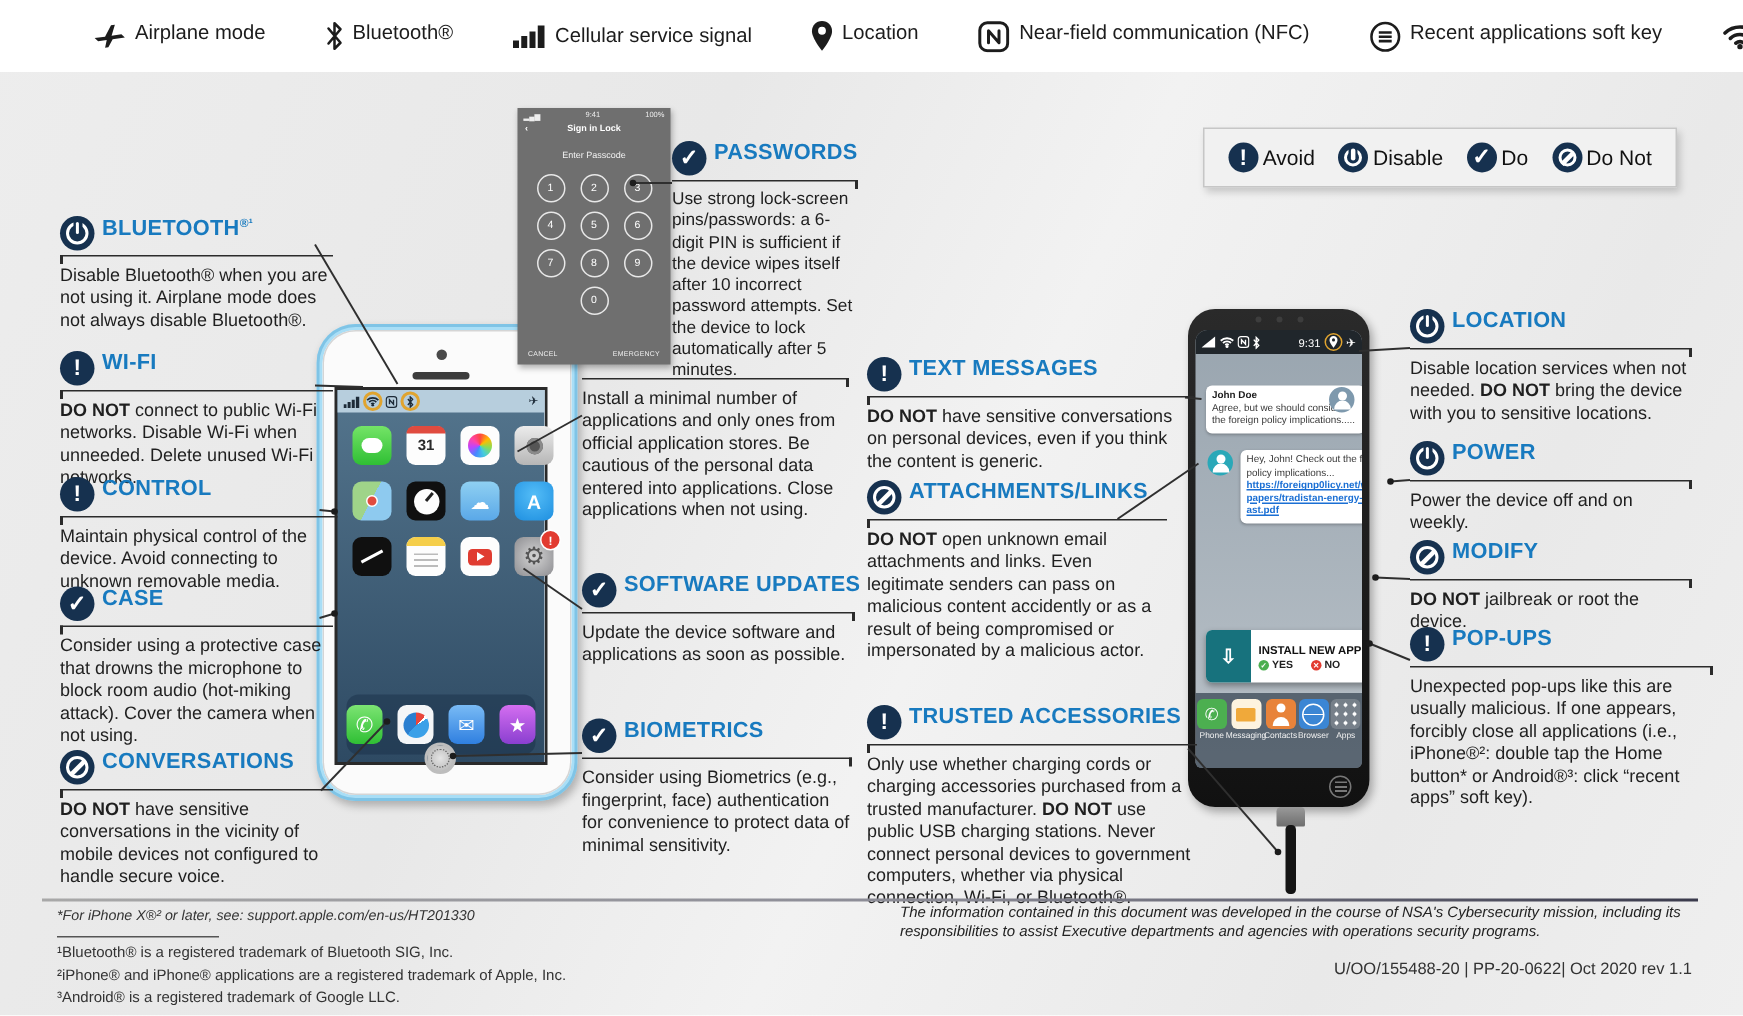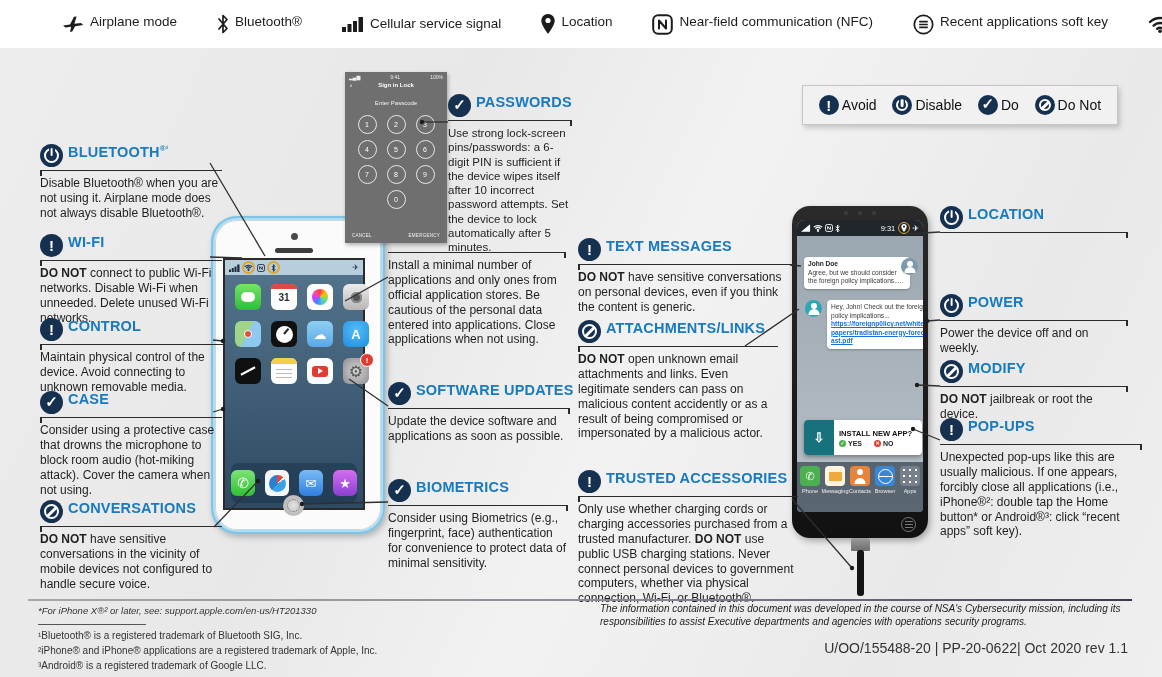--- a/index.html
+++ b/index.html
@@ -104,21 +104,21 @@
   .passcode{position:absolute;left:345px;top:72px;width:102px;height:171px;background:#6f6f6f;color:#fff;z-index:2;box-shadow:1px 2px 4px rgba(0,0,0,.3);}
   .pc-status{display:flex;justify-content:space-between;font-size:5px;color:#eee;padding:2px 4px 0;}
   .pc-title{display:flex;justify-content:center;position:relative;font-size:6px;font-weight:bold;margin-top:2px;}
   .pc-back{position:absolute;left:5px;top:0;font-size:6px;}
   .pc-prompt{text-align:center;font-size:6px;margin-top:12px;color:#f2f2f2;}
   .pc-pad{display:grid;grid-template-columns:repeat(3,19px);gap:6px 10px;justify-content:center;margin-top:9px;}
   .pc-key{width:19px;height:19px;border:1px solid #e8e8e8;border-radius:50%;display:flex;align-items:center;justify-content:center;font-size:7px;color:#fff;box-sizing:border-box;}
   .pc-key.k0{grid-column:2;}
   .pc-foot{position:absolute;left:0;right:0;bottom:5px;display:flex;justify-content:space-between;padding:0 7px;font-size:4.6px;color:#f0f0f0;letter-spacing:.2px;}
   
-  .android{position:absolute;left:792px;top:206px;width:136px;height:332px;border-radius:18px;background:linear-gradient(#2a2a2a,#111);box-shadow:2px 3px 6px rgba(0,0,0,.3);z-index:1;}
+  .android{position:absolute;left:792px;top:206px;width:121px;height:332px;border-radius:18px;background:linear-gradient(#2a2a2a,#111);box-shadow:2px 3px 6px rgba(0,0,0,.3);z-index:1;}
   .and-dots{position:absolute;left:0;right:0;top:5px;display:flex;justify-content:center;gap:10px;}
   .and-dots span{width:4px;height:4px;border-radius:50%;background:#3d3d3d;}
   .and-screen{position:absolute;left:5px;right:5px;top:14px;bottom:26px;background:linear-gradient(#99a5af,#b9c1c8);overflow:hidden;border-radius:8px 8px 4px 4px;}
   .and-status{height:16px;background:#20262b;color:#fff;display:flex;align-items:center;gap:2px;padding:0 4px;font-size:7.5px;}
   .and-status .time{margin-left:auto;margin-right:1px;}
   .and-status .ring{width:12px;height:12px;border-width:1.8px;}
   .bubble{position:absolute;background:#fff;border-radius:4px;padding:3px 4px;font-size:6.6px;line-height:1.3;color:#3a3a3a;box-shadow:0 1px 2px rgba(0,0,0,.25);}
   .bub1{left:7px;top:37px;width:98px;}
   .bub1 b{color:#1c1c1c;}
   .bub2{left:30px;top:80px;width:96px;}
@@ -150,21 +150,21 @@
   .and-nav{position:absolute;right:12px;bottom:6px;width:15px;height:15px;border:1.4px solid #777;border-radius:50%;box-sizing:border-box;}
   .and-nav::after{content:"";position:absolute;left:2.5px;right:2.5px;top:3px;height:7px;background:repeating-linear-gradient(#777 0 1.2px,transparent 1.2px 3px);}
   .cable-plug{position:absolute;left:851px;top:538px;width:19px;height:13px;background:linear-gradient(#9a9a9a,#6e6e6e);border-radius:3px 3px 1px 1px;z-index:1;}
   .cable-line{position:absolute;left:857px;top:550px;width:7px;height:46px;background:#141414;border-radius:3px;z-index:1;}
   
   .divider{position:absolute;left:28px;right:30px;top:599px;height:2px;background:linear-gradient(90deg,#a8a8a8,#8a8a95 55%,#3a3a4c);z-index:5;}
   .fn-apple{position:absolute;left:38px;top:605px;font-size:9.5px;font-style:italic;color:#333;z-index:5;}
   .fn-sep{position:absolute;left:38px;top:624px;width:108px;border-top:1px solid #555;z-index:5;}
   .fn-list{position:absolute;left:38px;top:628px;font-size:10px;color:#333;line-height:1.5;z-index:5;}
   .mission{position:absolute;left:600px;top:602px;width:532px;font-size:10px;font-style:italic;color:#222;line-height:1.3;z-index:5;}
-  .docid{position:absolute;right:34px;top:640px;font-size:14px;color:#333;z-index:5;}
+  .docid{position:absolute;right:34px;top:640px;font-size:11px;color:#333;z-index:5;}
   
   .connectors{position:absolute;left:0;top:0;z-index:3;pointer-events:none;}
 </style>
 </head>
 <body>
 
 <div class="canvas">
 
   <div class="topkey">
     <div class="tk-item">
@@ -537,20 +537,21 @@
       <p class="c-body"><span>Only use whether charging cords or charging accessories purchased from a trusted manufacturer. </span><b>DO NOT</b><span> use public USB charging stations. Never connect personal devices to government computers, whether via physical connection, Wi-Fi, or Bluetooth®.</span></p>
   </div>
   <div class="callout" id="c-location">
     <div class="c-head">
         <span class="badge badge-disable">
           <i></i>
         </span>
         <h3><span>LOCATION</span></h3>
       </div>
     <div class="rule tr"></div>
+      <p class="c-body"><span>Disable location services when not needed. </span><b>DO NOT</b><span> bring the device with you to sensitive locations.</span></p>
   </div>
   <div class="callout" id="c-power">
     <div class="c-head">
         <span class="badge badge-disable">
           <i></i>
         </span>
         <h3><span>POWER</span></h3>
       </div>
     <div class="rule tr"></div>
       <p class="c-body"><span>Power the device off and on weekly.</span></p>

